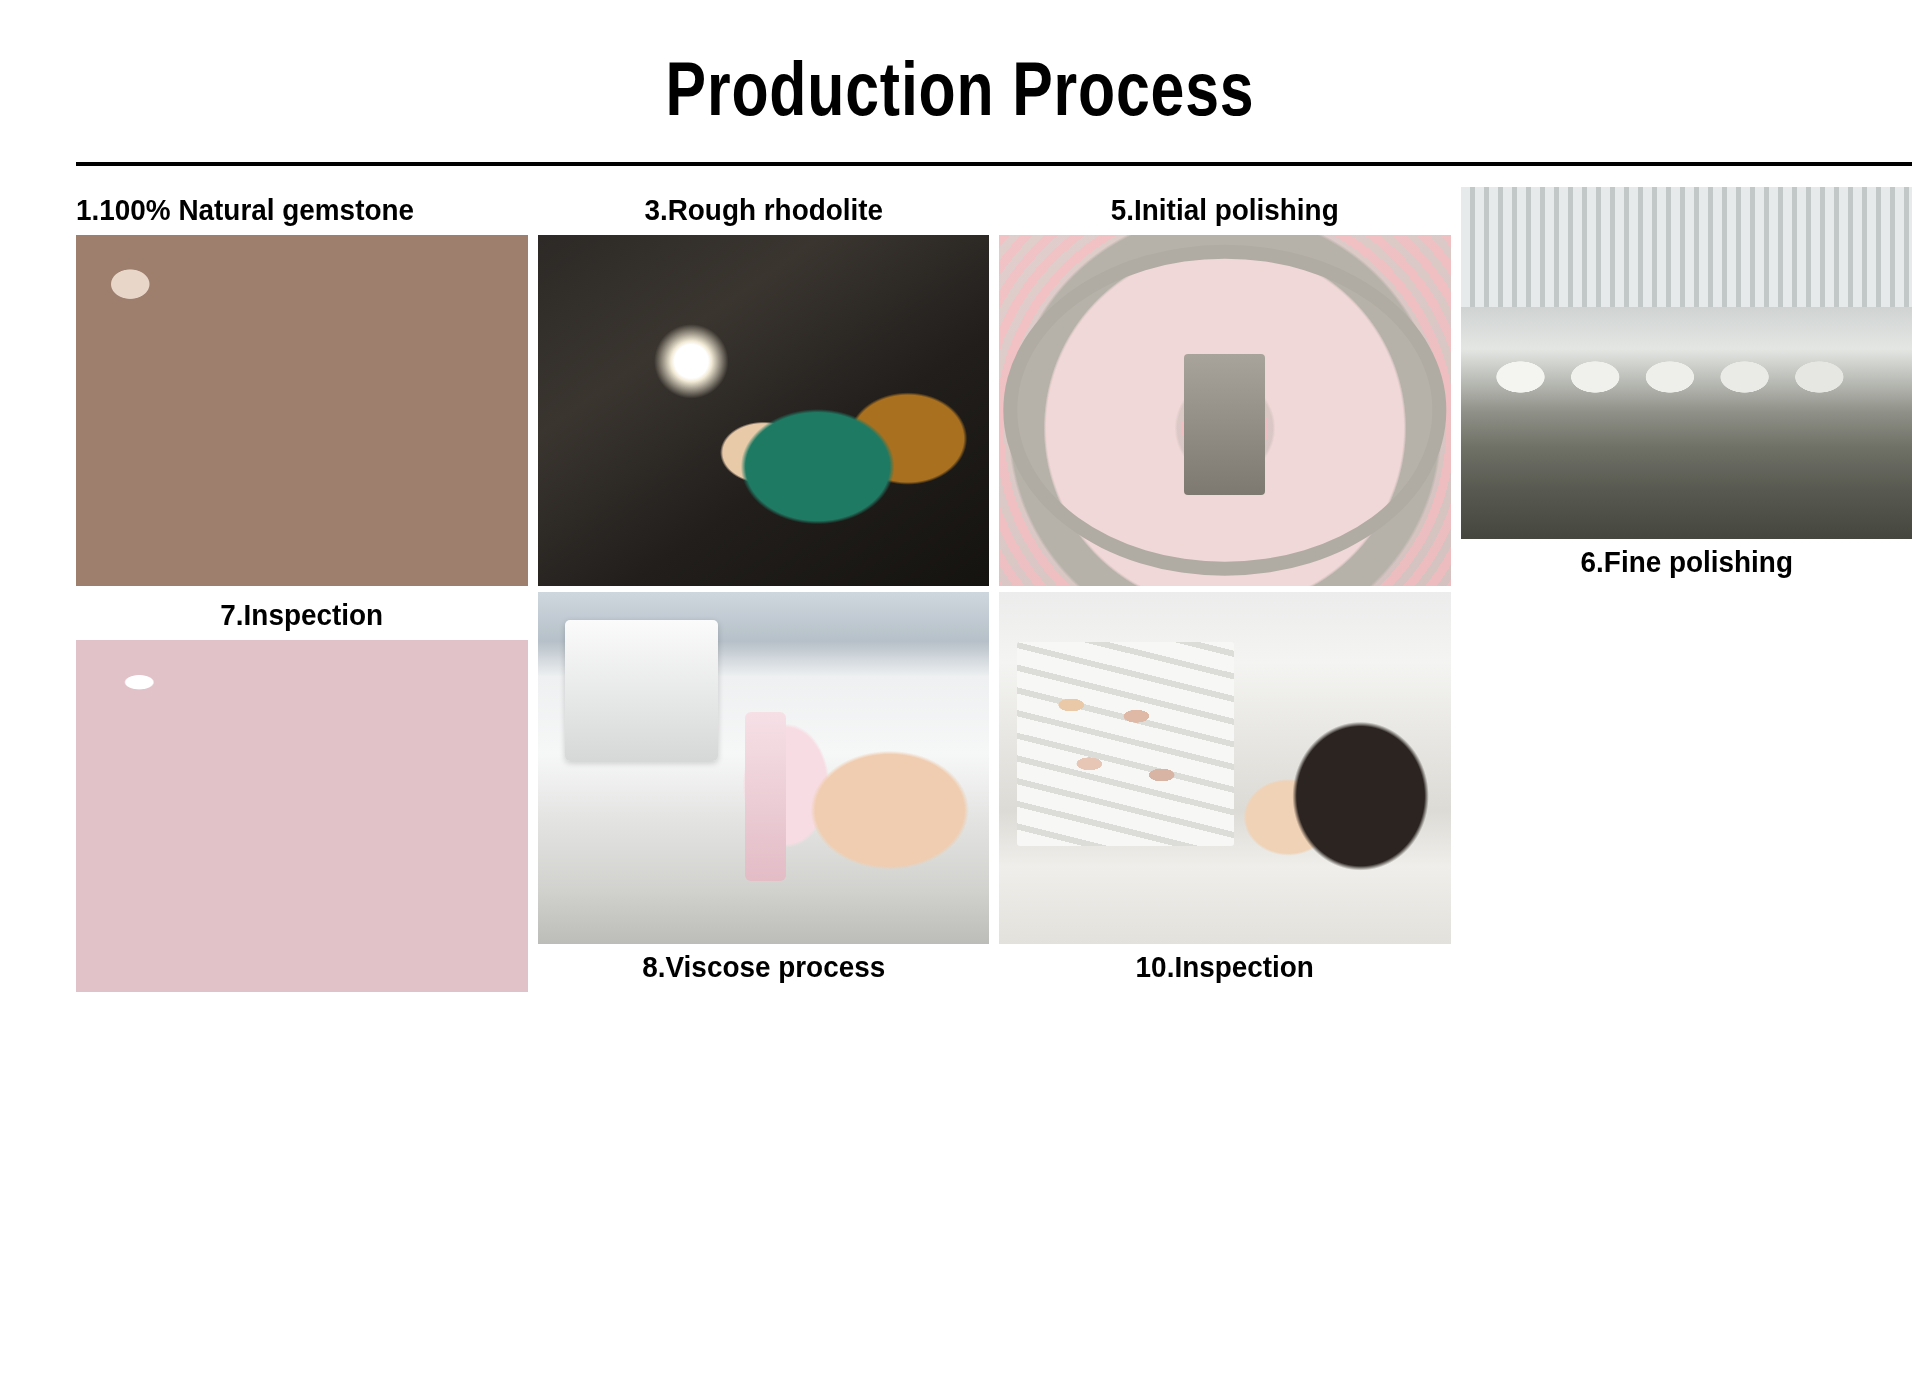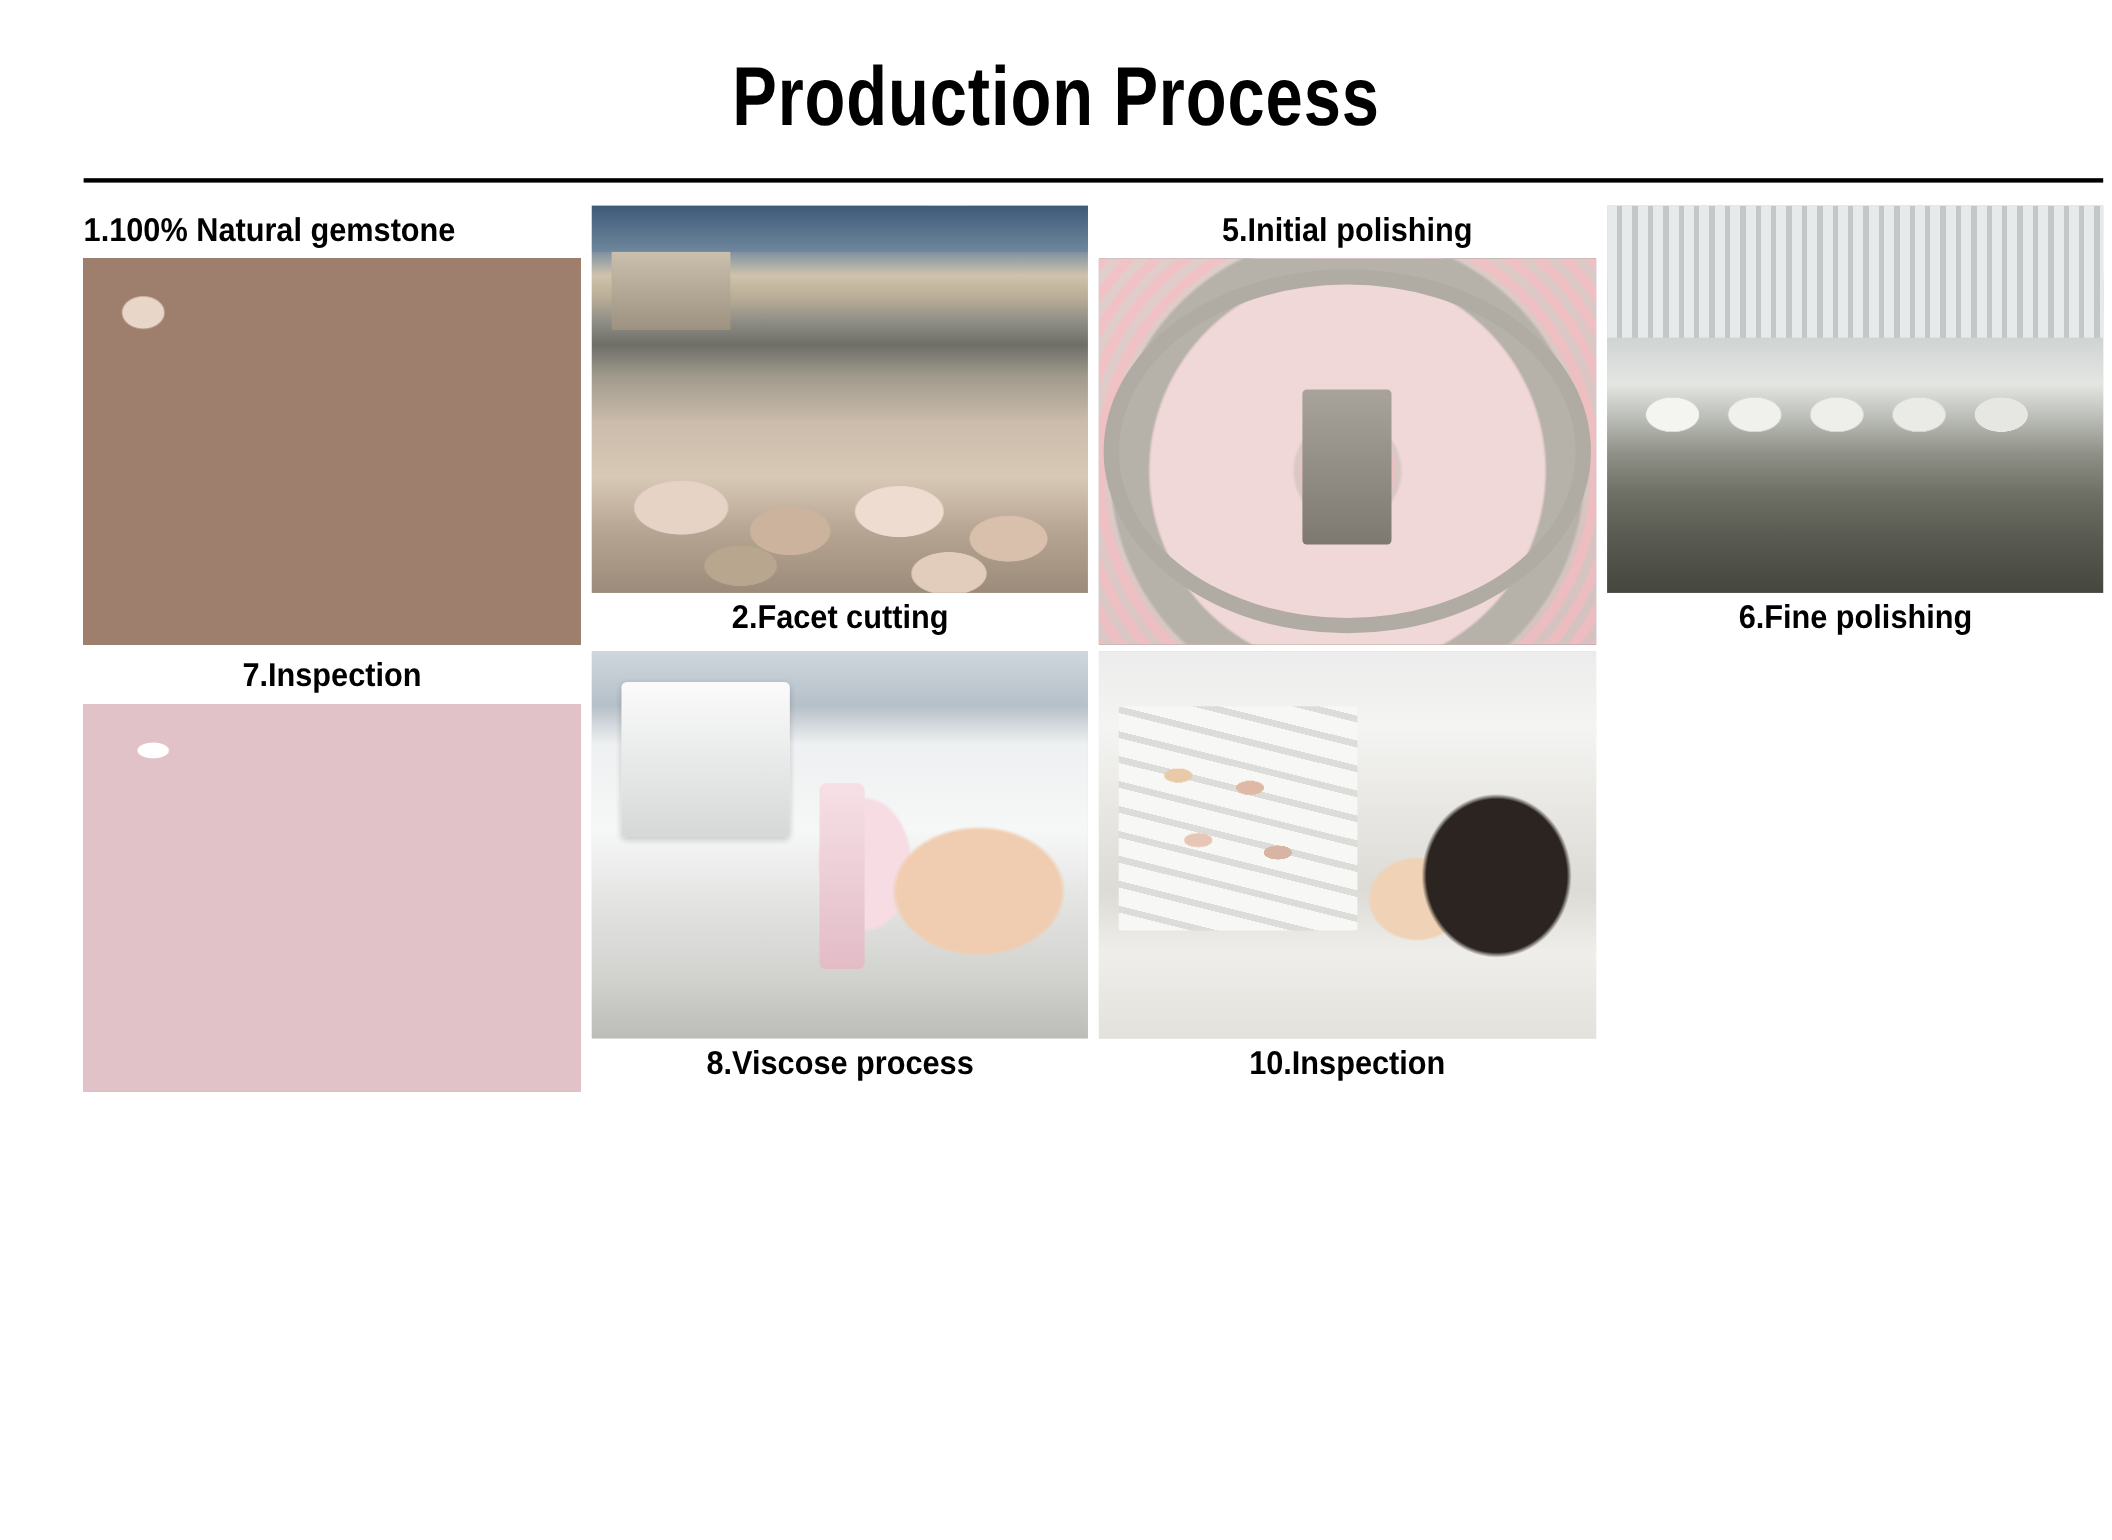--- a/index.html
+++ b/index.html
@@ -365,25 +365,25 @@
 
   <div class="divider"></div>
 
   <div class="grid">
 
     <div class="cell cap-top">
       <div class="caption">1.100% Natural gemstone</div>
       <div class="photo p1"></div>
     </div>
 
-    <div class="cell cap-bottom cap-center">
-      <div class="photo p2"></div>
-      <div class="caption">2.Facet cutting</div>
-    </div>
-
+
+    <div class="cell cap-top cap-center">
+      <div class="caption">3.Rough rhodolite</div>
+      <div class="photo p3"></div>
+    </div>
 
 
     <div class="cell cap-top cap-center">
       <div class="caption">5.Initial polishing</div>
       <div class="photo p5"></div>
     </div>
 
     <div class="cell cap-bottom cap-center">
       <div class="photo p6"></div>
       <div class="caption">6.Fine polishing</div>

